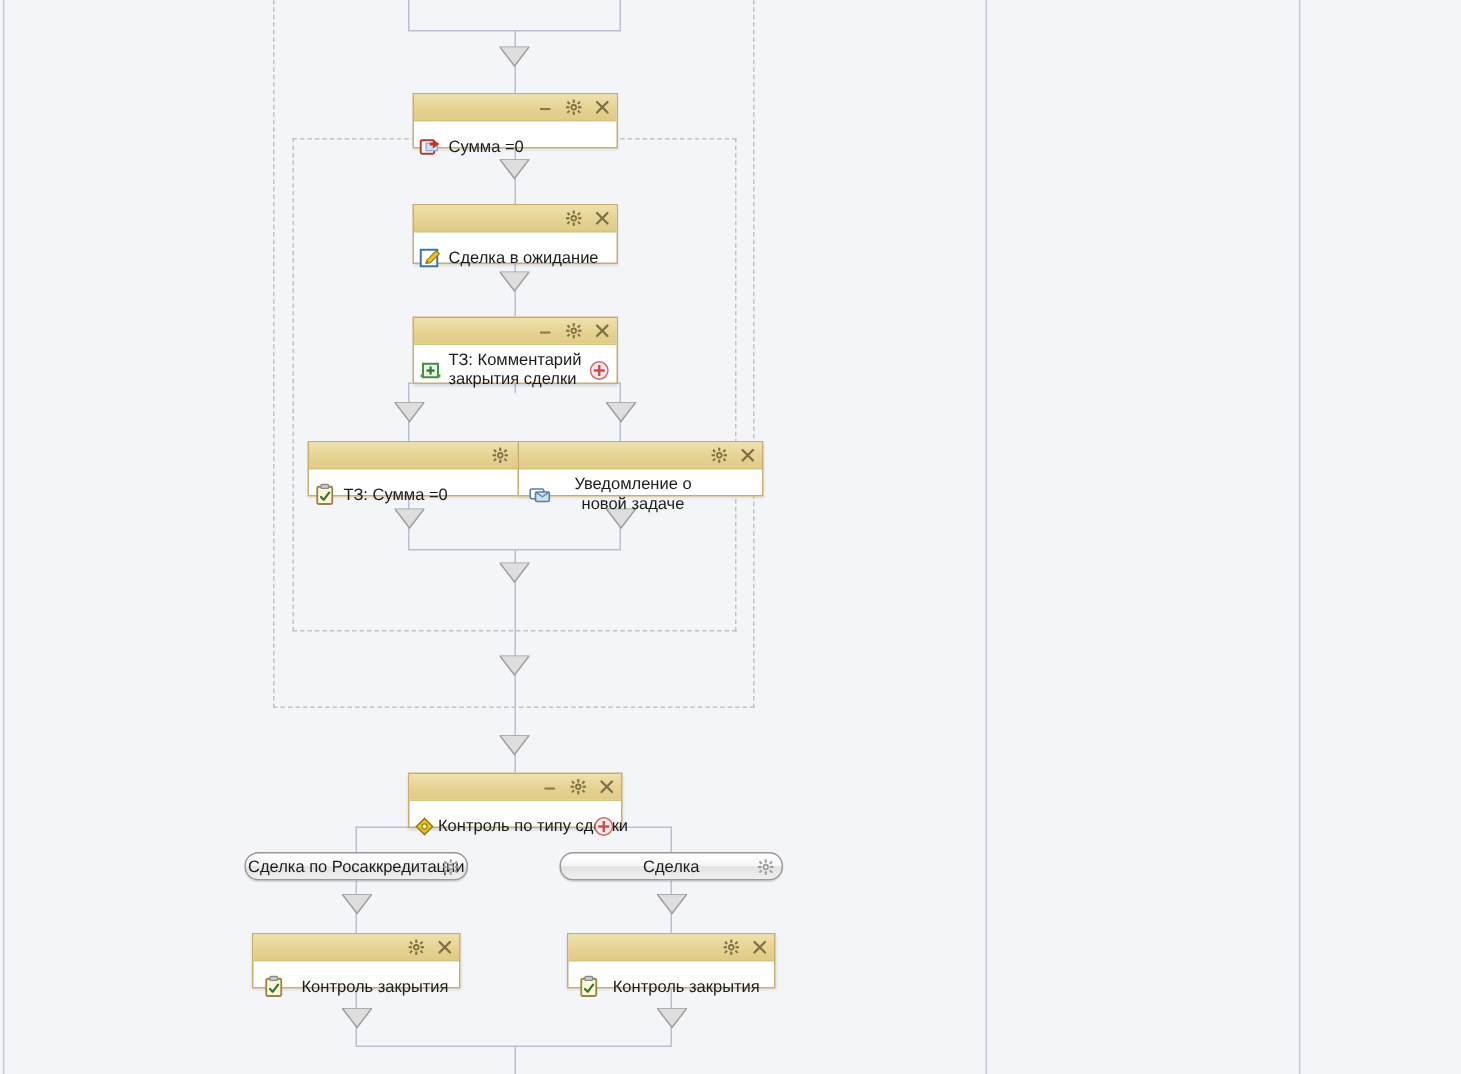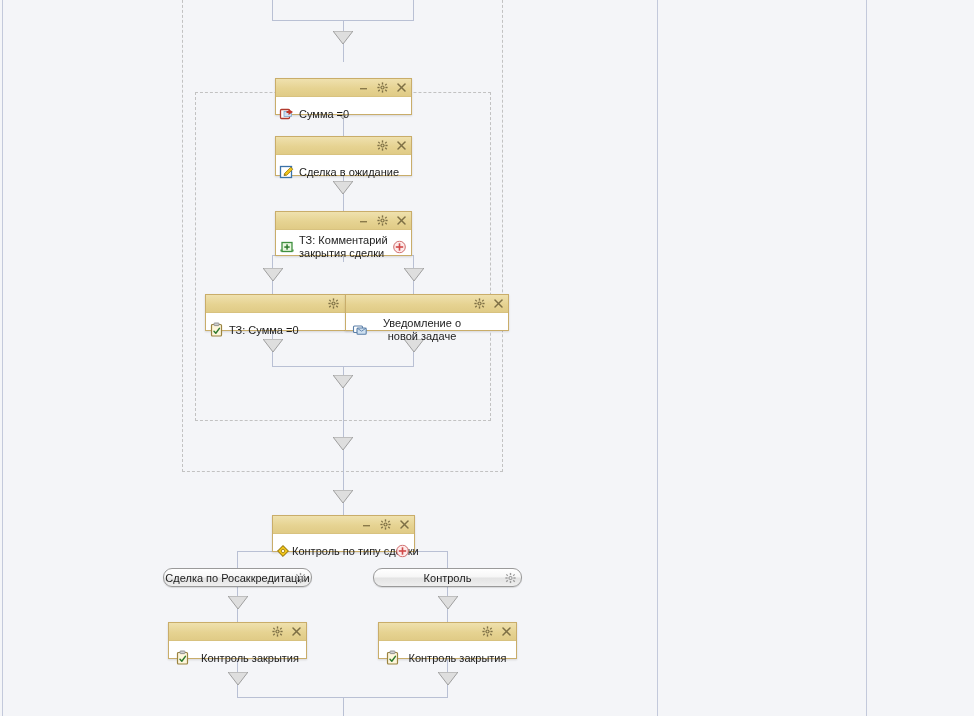--- a/index.html
+++ b/index.html
@@ -170,21 +170,21 @@
       </svg>
   </div>
   <div class="arrow-wrap" style="left:438px;top:672px;">
     <svg width="20" height="14" viewBox="0 0 20 14">
         <polygon points="0,0 20,0 10,13" fill="#dedede" stroke="#9e9e9e" stroke-width="1"></polygon>
       </svg>
   </div>
   <div class="hline" style="left:237px;top:697px;width:211px;"></div>
   <div class="vline" style="left:343px;top:697px;height:19px;"></div>
 
-  <div class="node" style="left:275px;top:78px;width:137px;height:37px;">
+  <div class="node" style="left:275px;top:62px;width:137px;height:37px;">
     <div class="node-head">
       <span class="hbtn">
         <svg width="11" height="11" viewBox="0 0 11 11">
             <rect x="2" y="6" width="7" height="1.4" fill="#8a7a4a"></rect>
           </svg>
       </span>
       <span class="hbtn">
         <svg width="11" height="11" viewBox="0 0 11 11">
             <g fill="#7d6f45">
               <circle cx="5.5" cy="5.5" r="2.1"></circle>
@@ -463,21 +463,21 @@
             <rect x="8.3" y="7.4" width="1.3" height="2.1" transform="rotate(-45 9 8.4)"></rect>
             <rect x="8.3" y="1.6" width="1.3" height="2.1" transform="rotate(45 9 2.6)"></rect>
             <rect x="1.4" y="7.4" width="1.3" height="2.1" transform="rotate(45 2 8.4)"></rect>
           </g>
           <circle cx="5.5" cy="5.5" r="1" fill="#efefef"></circle>
         </svg>
     </span>
   </div>
 
   <div class="pill" style="left:373px;top:568px;width:149px;">
-    <span>Контроль</span>
+    <span>Сделка</span>
     <span class="pgear">
       <svg width="11" height="11" viewBox="0 0 11 11">
           <g fill="#9a9a9a">
             <circle cx="5.5" cy="5.5" r="2.1"></circle>
             <rect x="4.8" y="0.4" width="1.4" height="2.2"></rect>
             <rect x="4.8" y="8.4" width="1.4" height="2.2"></rect>
             <rect x="0.4" y="4.8" width="2.2" height="1.4"></rect>
             <rect x="8.4" y="4.8" width="2.2" height="1.4"></rect>
             <rect x="1.4" y="1.6" width="1.3" height="2.1" transform="rotate(-45 2 2.6)"></rect>
             <rect x="8.3" y="7.4" width="1.3" height="2.1" transform="rotate(-45 9 8.4)"></rect>

